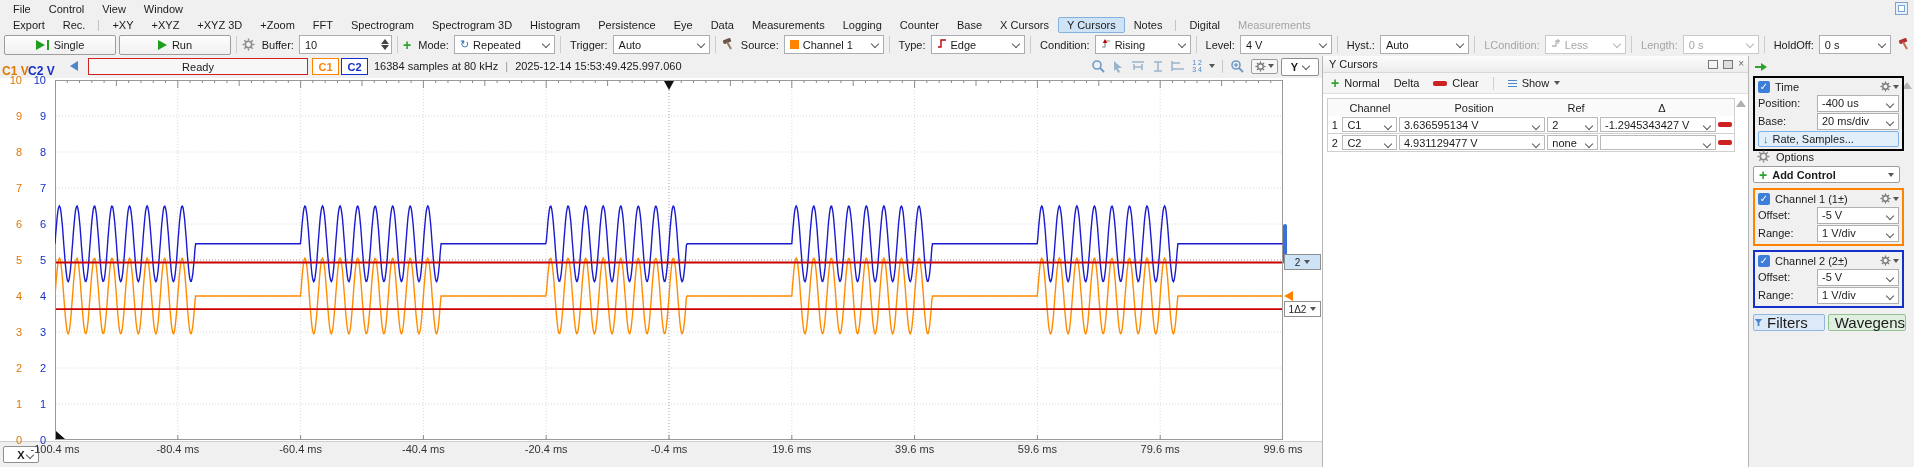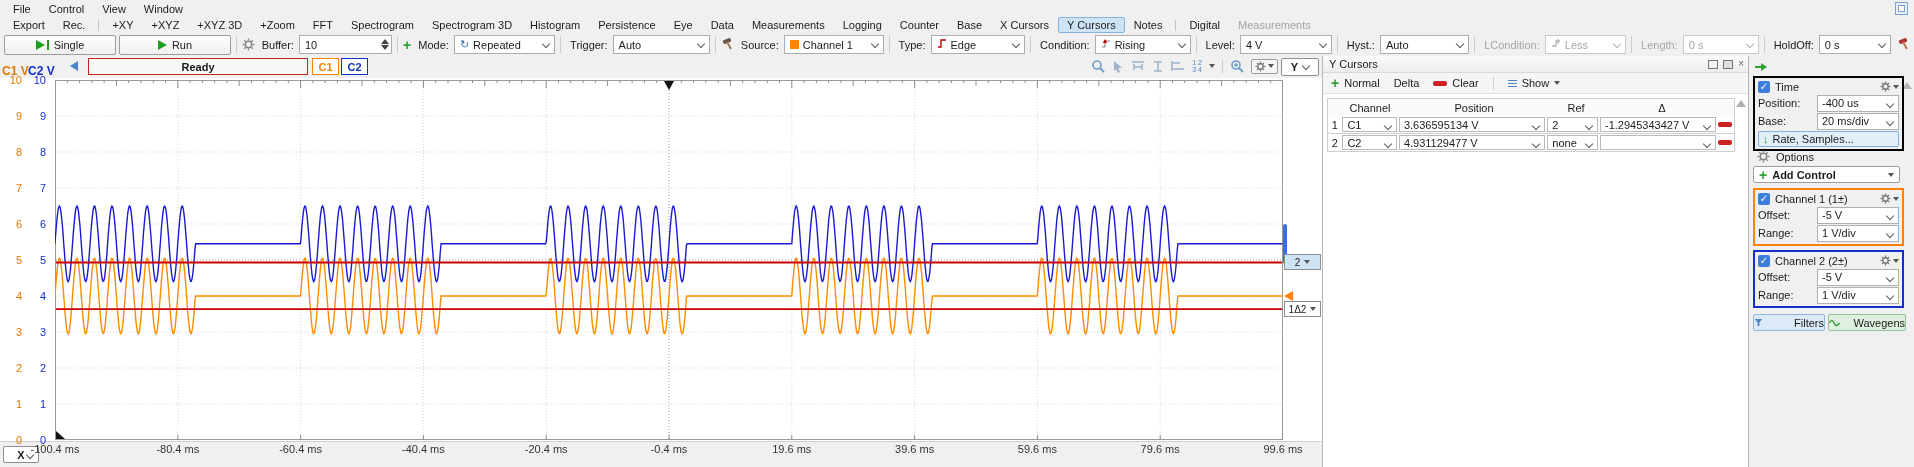--- a/index.html
+++ b/index.html
@@ -35,21 +35,21 @@
   .swatch{width:9px;height:9px;background:#ff8200;display:inline-block;}
   .modeico{color:#2c6fb5;font-size:11px;line-height:11px;}
   .flex-sp{flex:1;}
   
   .scope{position:absolute;left:0;top:56px;width:1322px;height:411px;background:#ffffff;border-right:1px solid #b6b6b6;}
   .yc-panel{position:absolute;left:1323px;top:56px;width:425px;height:411px;background:#ffffff;border-right:1px solid #b6b6b6;}
   .side{position:absolute;left:1749px;top:56px;width:165px;height:411px;background:#f0f0f0;}
   
   .statusbar{position:absolute;left:0;top:0;width:100%;height:22px;background:#f0f0f0;}
   .back-ar{position:absolute;left:70px;top:5px;width:0;height:0;border-top:5px solid transparent;border-bottom:5px solid transparent;border-right:8px solid #4a86c8;}
-  .sb-ready{position:absolute;left:88px;top:2px;width:218px;height:15px;border:1px solid #cc2222;background:#f7f7f7;display:flex;align-items:center;justify-content:center;font-weight:bold;}
+  .sb-ready{position:absolute;left:88px;top:2px;width:218px;height:15px;border:1px solid #cc2222;background:#f7f7f7;display:flex;align-items:center;justify-content:center;font-weight:normal;}
   .sb-c1{position:absolute;left:312px;top:2px;width:25px;height:15px;border:1px solid #ff8200;color:#ff8200;font-weight:bold;display:flex;align-items:center;justify-content:center;background:#fff;}
   .sb-c2{position:absolute;left:341px;top:2px;width:25px;height:15px;border:1px solid #1530c8;color:#1530c8;font-weight:bold;display:flex;align-items:center;justify-content:center;background:#fff;}
   .sb-info{position:absolute;left:374px;top:4px;white-space:nowrap;}
   .sb-icons{position:absolute;right:44px;top:2px;display:flex;align-items:center;gap:7px;height:16px;}
   .sb-icons svg{display:block;}
   .ybox{position:absolute;right:3px;top:2px;width:36px;height:16px;background:#fff;border:1px solid #8f8f8f;border-radius:2px;display:flex;align-items:center;justify-content:center;gap:5px;font-weight:bold;}
   .ybox .chev{position:static;transform:rotate(45deg);margin-top:-3px;}
   .mini-dd-ar{width:0;height:0;border-left:3px solid transparent;border-right:3px solid transparent;border-top:4px solid #555;}
   
   #plot-svg{position:absolute;left:55px;top:24px;}
@@ -94,21 +94,21 @@
   .g-title{display:flex;align-items:center;gap:5px;height:15px;}
   .cb{width:12px;height:12px;background:#3d7edb;border-radius:2px;color:#fff;font-size:10px;line-height:12px;text-align:center;}
   .g-row{display:flex;align-items:center;justify-content:space-between;height:18px;}
   .sdd{position:relative;width:76px;height:15px;background:#fff;border:1px solid #b0b0b0;display:flex;align-items:center;padding:0 0 0 4px;white-space:nowrap;}
   .ratebtn{margin-top:1px;height:14px;background:#e3eefb;border:1px solid #7fb2e5;border-radius:2px;display:flex;align-items:center;gap:4px;justify-content:flex-start;padding-left:4px;}
   .garw{color:#2fa12f;font-weight:bold;}
   .opt-row{position:absolute;left:8px;display:flex;align-items:center;gap:6px;}
   .addch{position:absolute;left:4px;width:147px;height:17px;background:#fff;border:1px solid #9d9d9d;border-radius:2px;display:flex;align-items:center;gap:5px;padding-left:5px;box-sizing:border-box;font-weight:bold;}
   .addch .mini-dd-ar{position:absolute;right:5px;}
   .side-scroll{position:absolute;right:2px;top:26px;width:0;height:0;border-left:5px solid transparent;border-right:5px solid transparent;border-bottom:7px solid #b4b4b4;}
-  .fw-btn{position:absolute;height:15px;border-radius:2px;display:flex;align-items:center;gap:4px;justify-content:space-between;font-size:11px;}
+  .fw-btn{position:absolute;height:15px;border-radius:2px;display:flex;align-items:center;gap:4px;justify-content:flex-start;font-size:15px;}
   .fw-btn.filters{left:4px;width:70px;background:#dce9f8;border:1px solid #93b6dc;}
   .fw-btn.wavegens{left:79px;width:76px;background:#e0f0e0;border:1px solid #95c295;}
   .gear-svg{display:block;}
 </style>
 </head>
 <body>
 
 <div id="app">
 
   <div class="menubar">
@@ -269,20 +269,25 @@
       <span class="back-ar"></span>
       <div class="sb-ready">
           <span>Ready</span>
         </div>
       <div class="sb-c1">
           <span>C1</span>
         </div>
       <div class="sb-c2">
           <span>C2</span>
         </div>
+      <div class="sb-info">
+        <span>16384 samples at 80 kHz</span>
+        <span style="color:#999;margin:0 4px;">|</span>
+        <span>2025-12-14 15:53:49.425.997.060</span>
+      </div>
       <div class="sb-icons">
         <span>
             <svg width="14" height="14" viewBox="0 0 14 14">
               <circle cx="6" cy="6" r="4" fill="none" stroke="#6f9cc6" stroke-width="1.6"></circle>
               <line x1="9" y1="9" x2="13" y2="13" stroke="#6f9cc6" stroke-width="2"></line>
             </svg>
           </span>
         <span>
             <svg width="12" height="13" viewBox="0 0 12 13">
               <polygon points="2,1 10,8 6,8 8,12 6,13 4,9 2,11" fill="#9ab4cc"></polygon>

